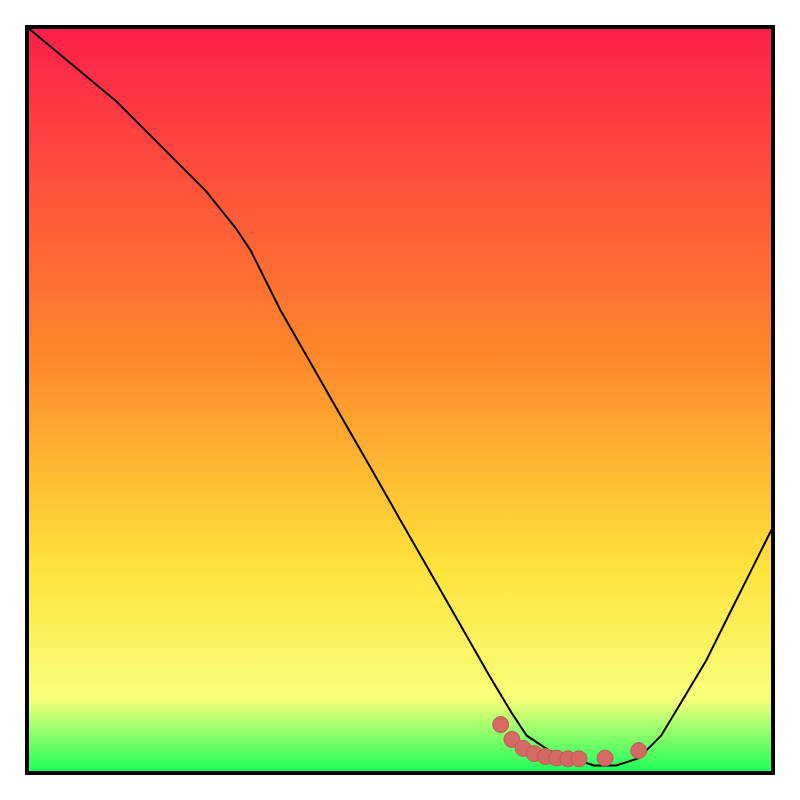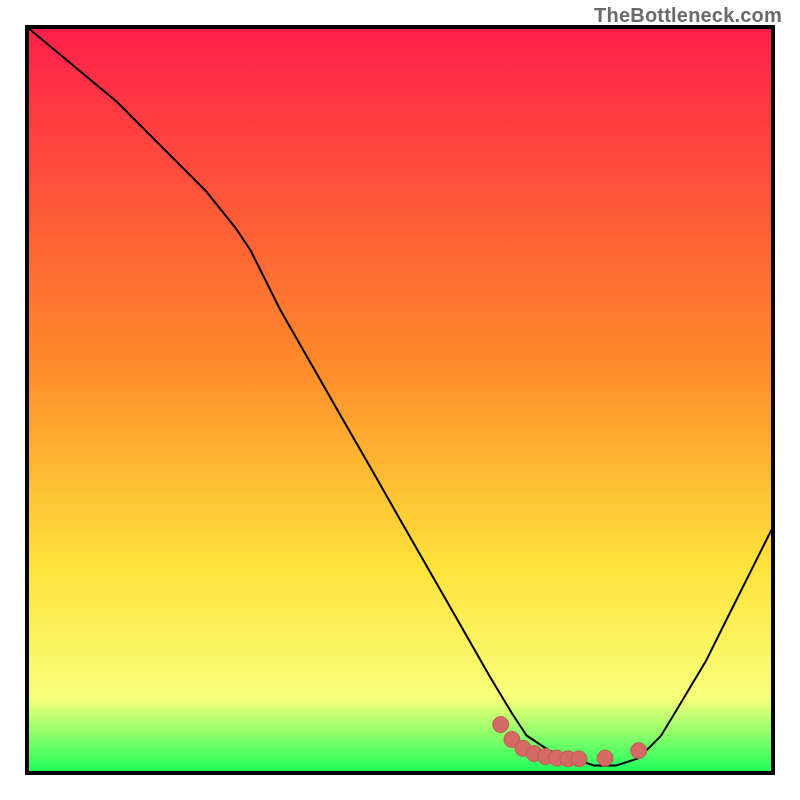--- a/index.html
+++ b/index.html
@@ -56,14 +56,13 @@
         <circle cx="556.7" cy="758.1" r="8" fill="#d46a63" stroke="#c05851" stroke-width="1"></circle>
         <circle cx="567.9" cy="758.8" r="8" fill="#d46a63" stroke="#c05851" stroke-width="1"></circle>
         <circle cx="579.0" cy="758.8" r="8" fill="#d46a63" stroke="#c05851" stroke-width="1"></circle>
         <circle cx="605.1" cy="758.1" r="8" fill="#d46a63" stroke="#c05851" stroke-width="1"></circle>
         <circle cx="638.7" cy="750.6" r="8" fill="#d46a63" stroke="#c05851" stroke-width="1"></circle>
       </g>
 
   <rect x="27" y="27" width="746" height="746" fill="none" stroke-width="4" stroke="#000000"></rect>
 </svg>
 
-<div class="watermark">TheBottleneck.com</div>
 </div>
 
 </body></html>

